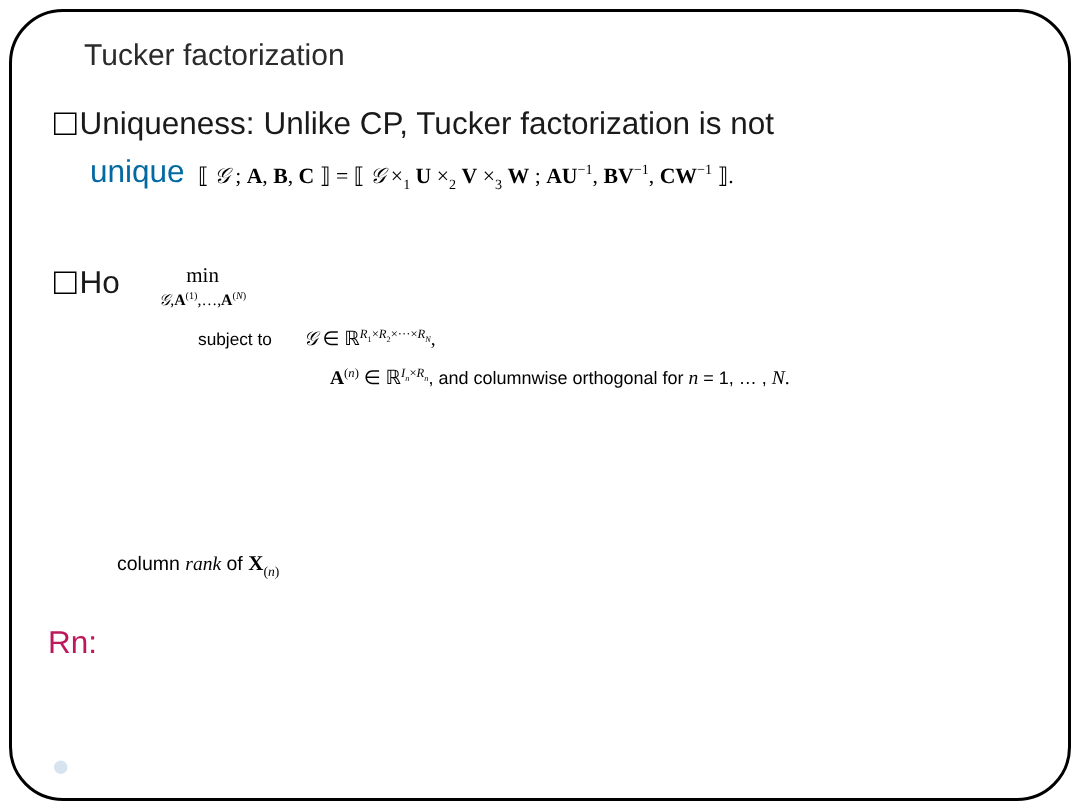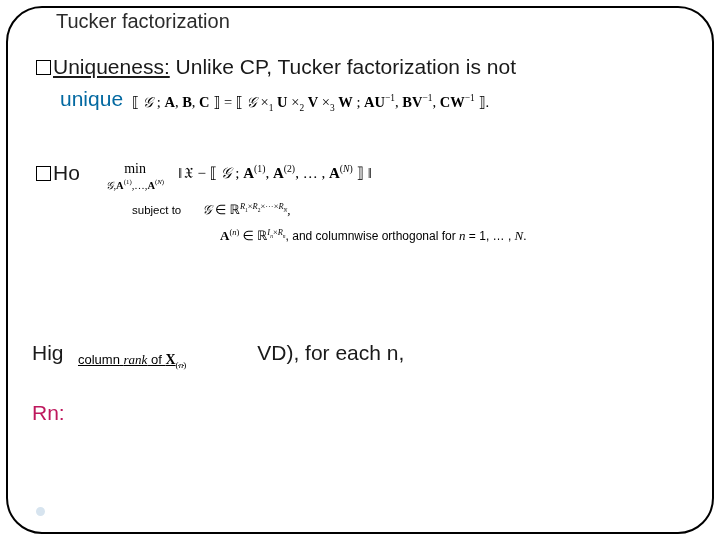--- a/index.html
+++ b/index.html
@@ -13,21 +13,21 @@
     overflow: hidden;
   }
   .slide {
     position: absolute;
     top: 6px;
     left: 6px;
     right: 6px;
     bottom: 6px;
     border: 2px solid #000;
     border-radius: 36px;
-    padding: 2px 28px 20px 28px;
+    padding: 18px 28px 20px 28px;
     box-sizing: border-box;
   }
   .title {
     font-size: 20px;
     color: #2b2b2b;
     margin: 0 0 18px 20px;
     font-weight: 400;
   }
   .content {
     position: relative;
@@ -64,21 +64,21 @@
   .f-min { top: 112px; left: 70px; width: 560px; }
   .f-min .min { font-size: 14px; display:inline-block; vertical-align: top; line-height: 12px; text-align:center; }
   .f-min .min .op { display:block; font-size:14px; }
   .f-min .min .sub { display:block; font-size:10.5px; margin-top:1px; }
   .f-min .body { font-size:15px; margin-left:10px; vertical-align: top; }
   .dbl-l, .dbl-r { letter-spacing:-2px; }
   .f-sub1 { top: 150px; left: 96px; font-size: 13px; }
   .f-sub1 .lbl { font-size:12px; margin-right:18px; }
   .f-sub2 { top: 176px; left: 184px; font-size: 13px; }
   .f-assign { top: 225px; left: 82px; font-size: 14px; }
-  .f-rn { top: 301px; left: 42px; font-size: 14px; text-decoration: underline; }
+  .f-rn { top: 301px; left: 42px; font-size: 14px; }
 
   .sans { font-family: Arial, sans-serif; font-style: normal; }
   .it { font-style: italic; }
   .bf { font-weight: bold; } 
   .bb { font-family: "Times New Roman", serif; letter-spacing: 0.4px; }
   .scriptG { font-family: "Times New Roman", serif; font-style: italic; }
   .sup { font-size: 0.65em; vertical-align: super; }
   .subsc { font-size: 0.65em; vertical-align: sub; }
 
   .page-dot {
@@ -92,55 +92,49 @@
 </style>
 </head>
 <body>
 
 <div class="slide">
   <div class="title">Tucker factorization</div>
 
   <div class="content">
 
     <div class="line1">
-      <span class="bullet-sq"></span><span style="text-decoration: underline;">Uniqueness:</span><span> Unlike CP, Tucker factorization is not</span>
+      <span class="bullet-sq"></span><span style="">Uniqueness:</span><span> Unlike CP, Tucker factorization is not</span>
     </div>
     <div class="line1-sub">unique</div>
 
     <div class="formula f-eq1">
       <span>⟦ <span class="scriptG">𝒢</span> ; <span class="bf">A</span>, <span class="bf">B</span>, <span class="bf">C</span> ⟧ = ⟦ <span class="scriptG">𝒢</span> ×<span class="subsc">1</span> <span class="bf">U</span> ×<span class="subsc">2</span> <span class="bf">V</span> ×<span class="subsc">3</span> <span class="bf">W</span> ; <span class="bf">AU</span><span class="sup">−1</span>, <span class="bf">BV</span><span class="sup">−1</span>, <span class="bf">CW</span><span class="sup">−1</span> ⟧.</span>
     </div>
 
     <div class="line3">
       <span class="bullet-sq"></span><span>Ho</span>
     </div>
 
     <div class="formula f-min">
       <span class="min">
         <span class="op">min</span>
         <span class="sub"><span class="scriptG">𝒢</span>,<span class="bf">A</span><span class="sup">(1)</span>,…,<span class="bf">A</span><span class="sup">(<span class="it">N</span>)</span></span>
       </span>
-      <span class="body">
-        <span class="dbl-l">‖</span> <span class="bb">𝔛</span> − ⟦ <span class="scriptG">𝒢</span> ; <span class="bf">A</span><span class="sup">(1)</span>, <span class="bf">A</span><span class="sup">(2)</span>, … , <span class="bf">A</span><span class="sup">(<span class="it">N</span>)</span> ⟧ <span class="dbl-r">‖</span>
-      </span>
     </div>
 
     <div class="formula f-sub1">
       <span class="lbl sans" style="font-size:11.5px;">subject to</span>
       <span><span class="scriptG">𝒢</span> ∈ ℝ<span class="sup"><span class="it">R</span><span class="subsc">1</span>×<span class="it">R</span><span class="subsc">2</span>×···×<span class="it">R</span><span class="subsc it">N</span></span>,</span>
     </div>
 
     <div class="formula f-sub2">
       <span class="bf">A</span><span class="sup">(<span class="it">n</span>)</span> ∈ ℝ<span class="sup"><span class="it">I</span><span class="subsc it">n</span>×<span class="it">R</span><span class="subsc it">n</span></span><span class="sans" style="font-size:12px;">, and columnwise orthogonal for </span><span class="it">n</span><span class="sans" style="font-size:12px;"> = 1, … , </span><span class="it">N</span>.
     </div>
 
 
-    <div class="line4">
-      <span>Hig</span><span style="visibility:hidden;">her-order SVD (HOS</span><span>VD), for each n,</span>
-    </div>
 
     <div class="formula f-rn">
       <span class="sans" style="font-size:13px;">column</span><span class="sans" style="font-size:13px;"> </span><span class="it" style="font-size:13px;">rank</span><span class="sans" style="font-size:13px;"> of </span><span class="bf">X</span><span class="subsc">(<span class="it">n</span>)</span>
     </div>
 
     <div class="line5">Rn:</div>
 
   </div>
 
   <div class="page-dot"></div>

